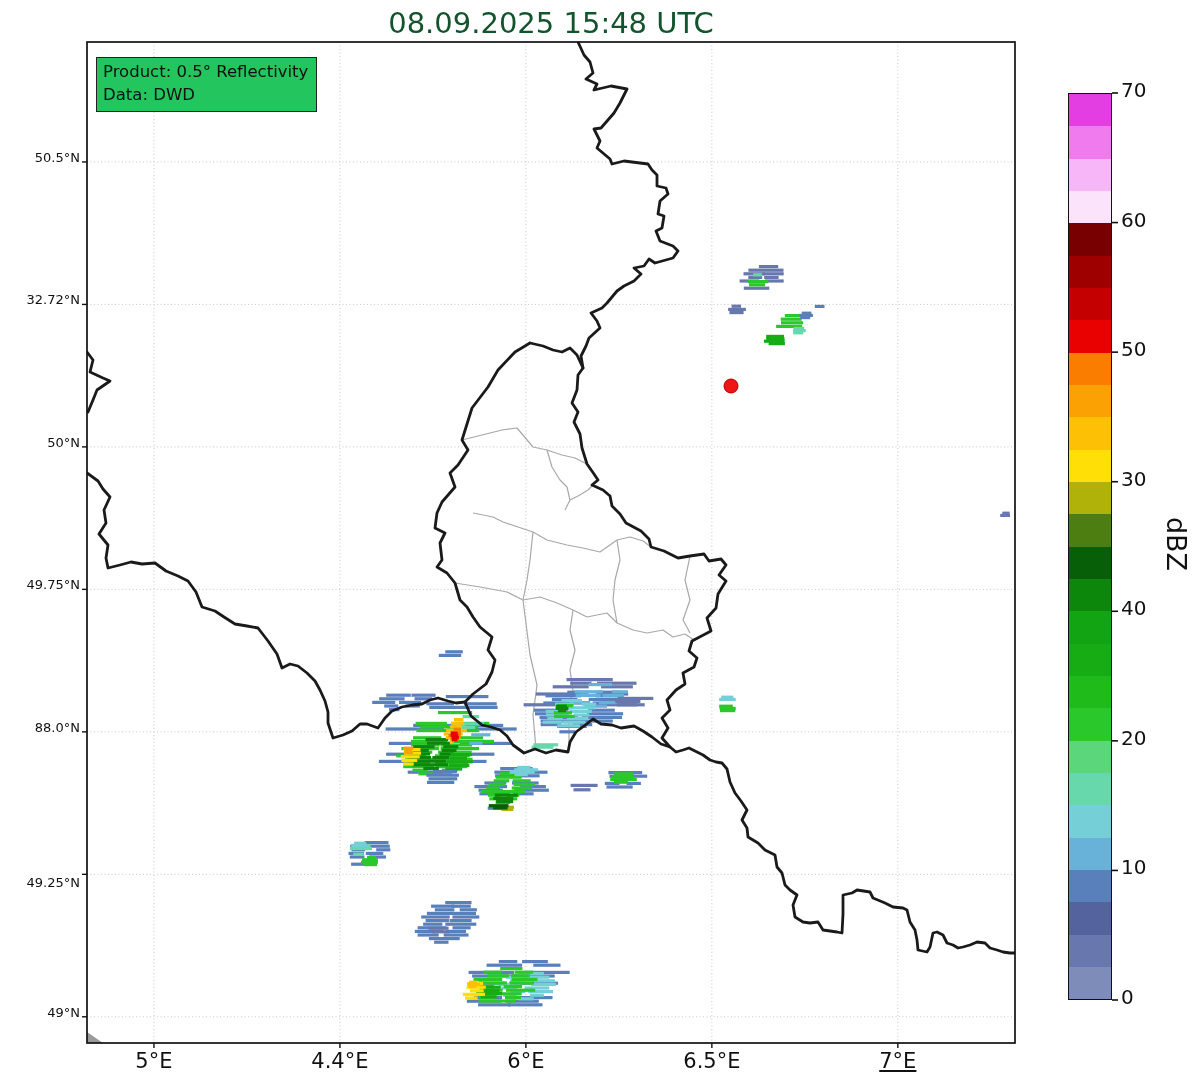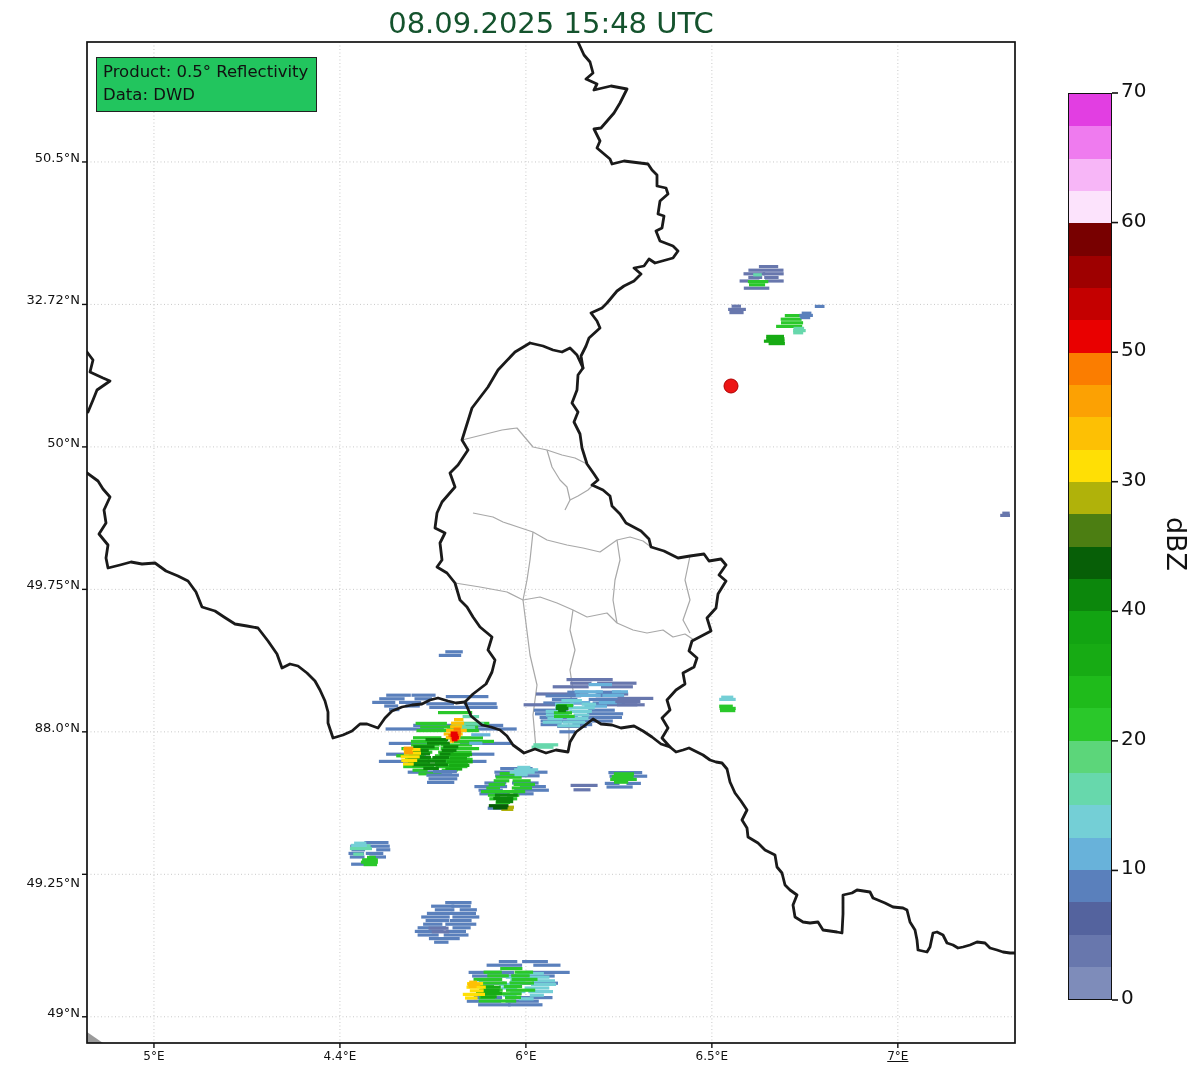--- a/index.html
+++ b/index.html
@@ -1,21 +1,21 @@
 <!DOCTYPE html>
 <html><head>
 <meta charset="utf-8">
 <style>
   html,body{margin:0;padding:0;background:#ffffff;}
   body{width:1202px;height:1081px;position:relative;font-family:"DejaVu Sans","Liberation Sans",sans-serif;color:#111;overflow:hidden;}
   #figure{position:absolute;inset:0;}
   #title{position:absolute;left:87px;top:6px;width:928px;text-align:center;font-size:29px;color:#14532d;white-space:nowrap;}
   #plot-svg{position:absolute;left:0;top:0;}
   #info-box{position:absolute;left:96px;top:57px;background:#22c55e;border:1.4px solid #222;padding:2px 8px 4px 6px;font-size:16.5px;line-height:1.42;z-index:5;}
-  .xtick-label{position:absolute;width:90px;top:1049px;text-align:center;font-size:12px;}
+  .xtick-label{position:absolute;width:90px;top:1049px;text-align:center;font-size:21px;}
   .ytick-label{position:absolute;width:78px;text-align:right;font-size:13px;}
   .cbtick-label{position:absolute;left:1121px;font-size:20px;}
   #colorbar{position:absolute;left:1068px;top:93px;width:44px;height:907px;border:1.4px solid #111;box-sizing:border-box;display:flex;flex-direction:column;}
   #colorbar .band{width:100%;flex:1 1 0;}
   #cb-title{position:absolute;left:1176px;top:544px;font-size:27px;transform:translate(-50%,-50%) rotate(90deg);white-space:nowrap;}
 </style>
 </head>
 <body>
 
 <div id="figure">

